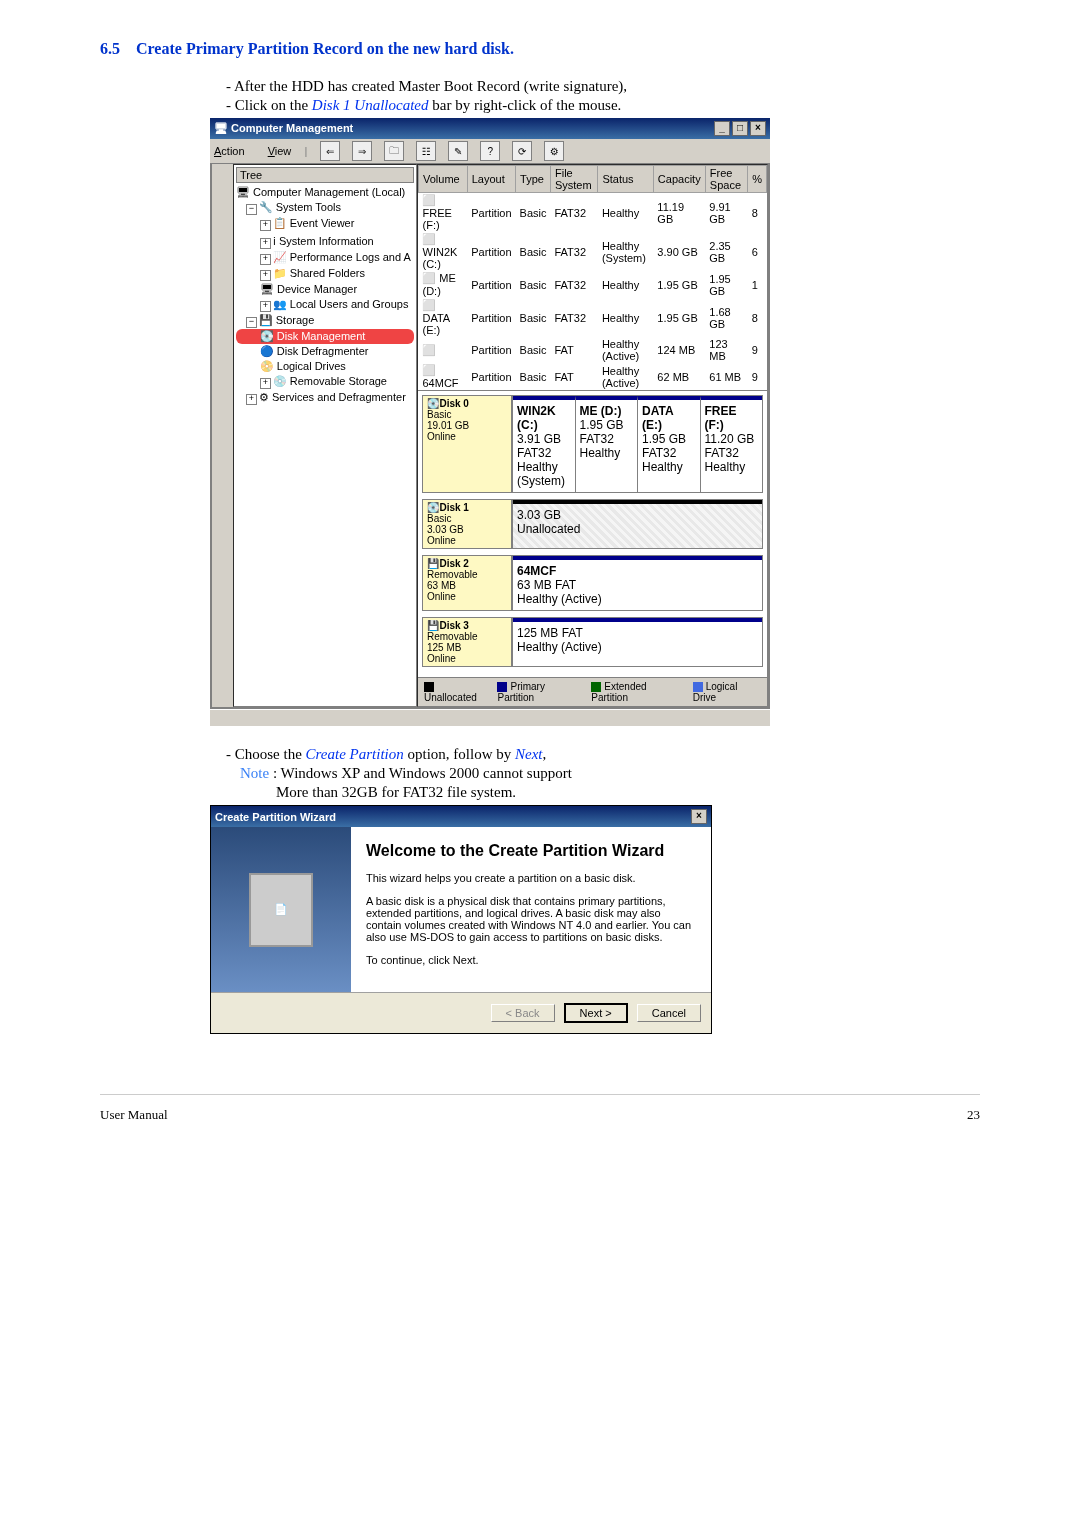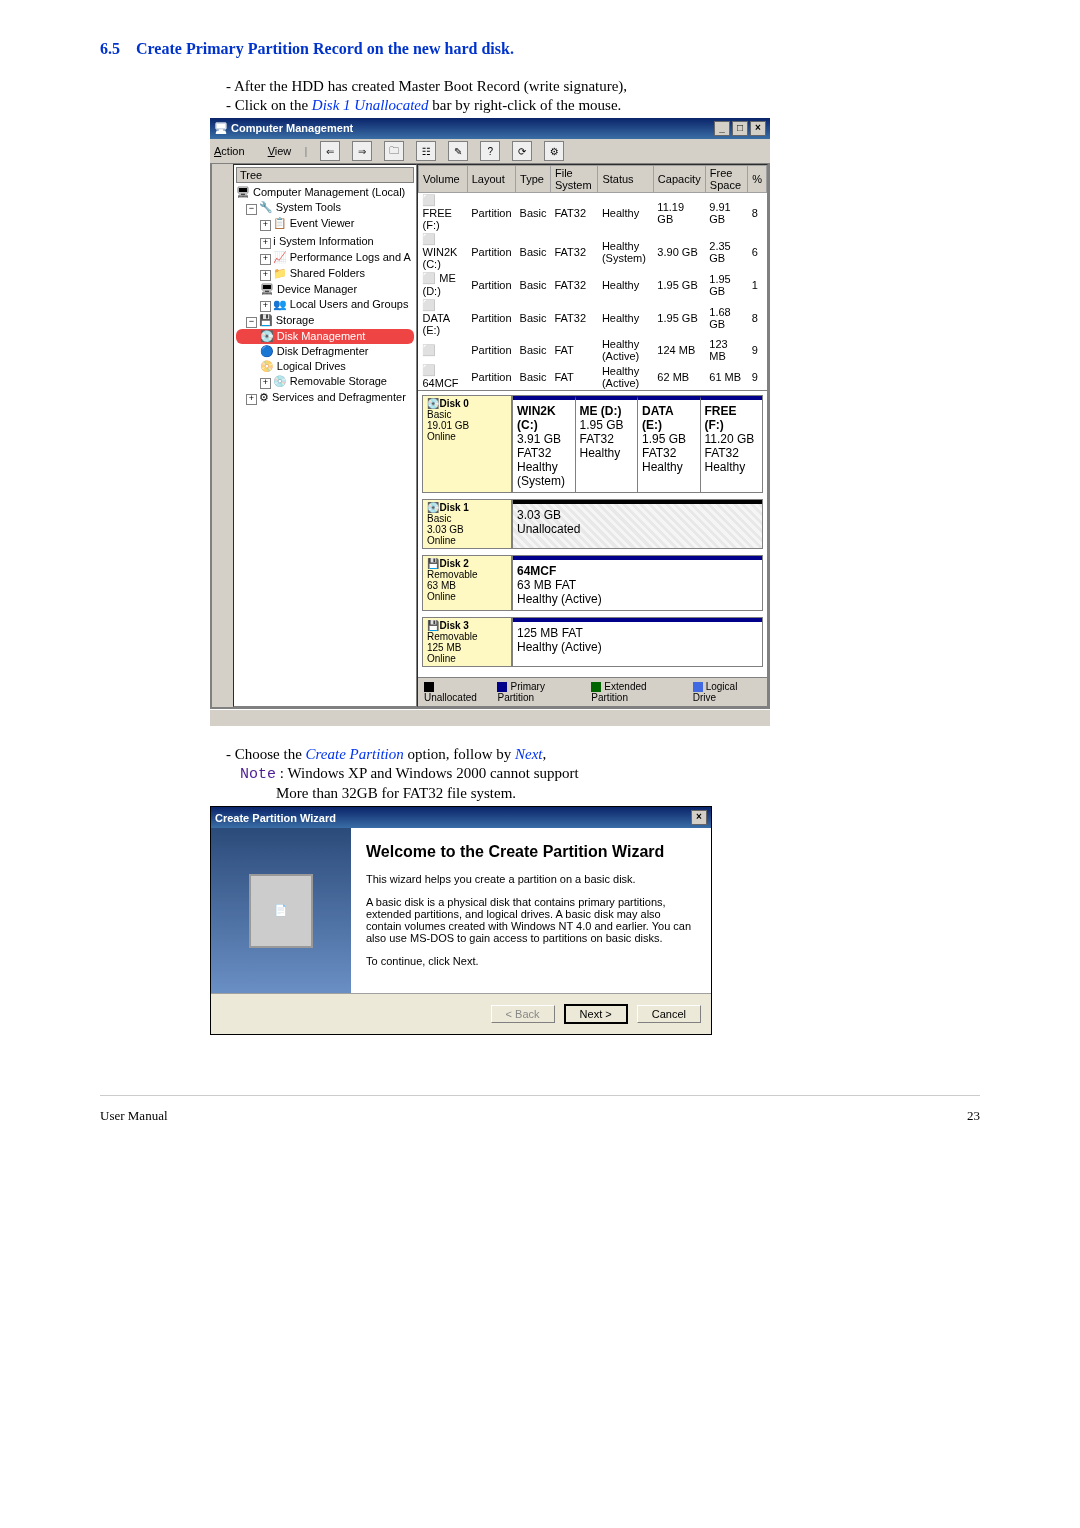--- a/index.html
+++ b/index.html
@@ -21,22 +21,21 @@
 }
 .bullet {
   font-size: 15px;
   margin: 2px 16px;
 }
 .italic-blue {
   color: #0033ee;
   font-style: italic;
 }
 .red {
-  color: #4c1d95;
-  font-family: Liberation Mono, monospace;
+  color: #3b82f6;
 }
 .window {
   font-family: Tahoma, sans-serif;
   font-size: 11px;
   margin: 4px 0 20px 110px;
 }
 .titlebar {
   background: linear-gradient(#0a246a,#3a6ea5);
   color: #fff;
   padding: 3px 4px;

